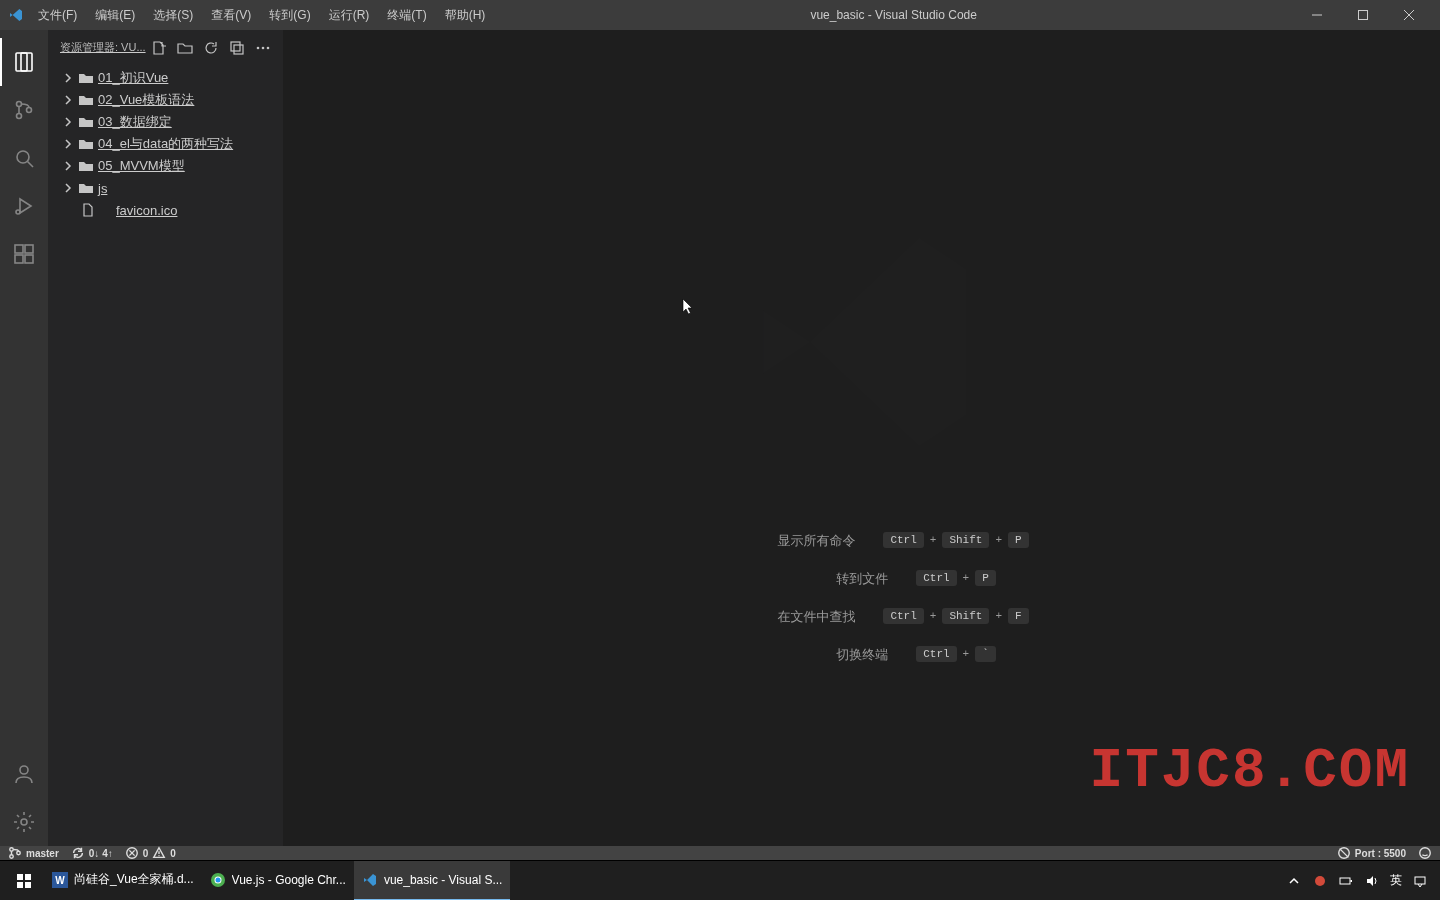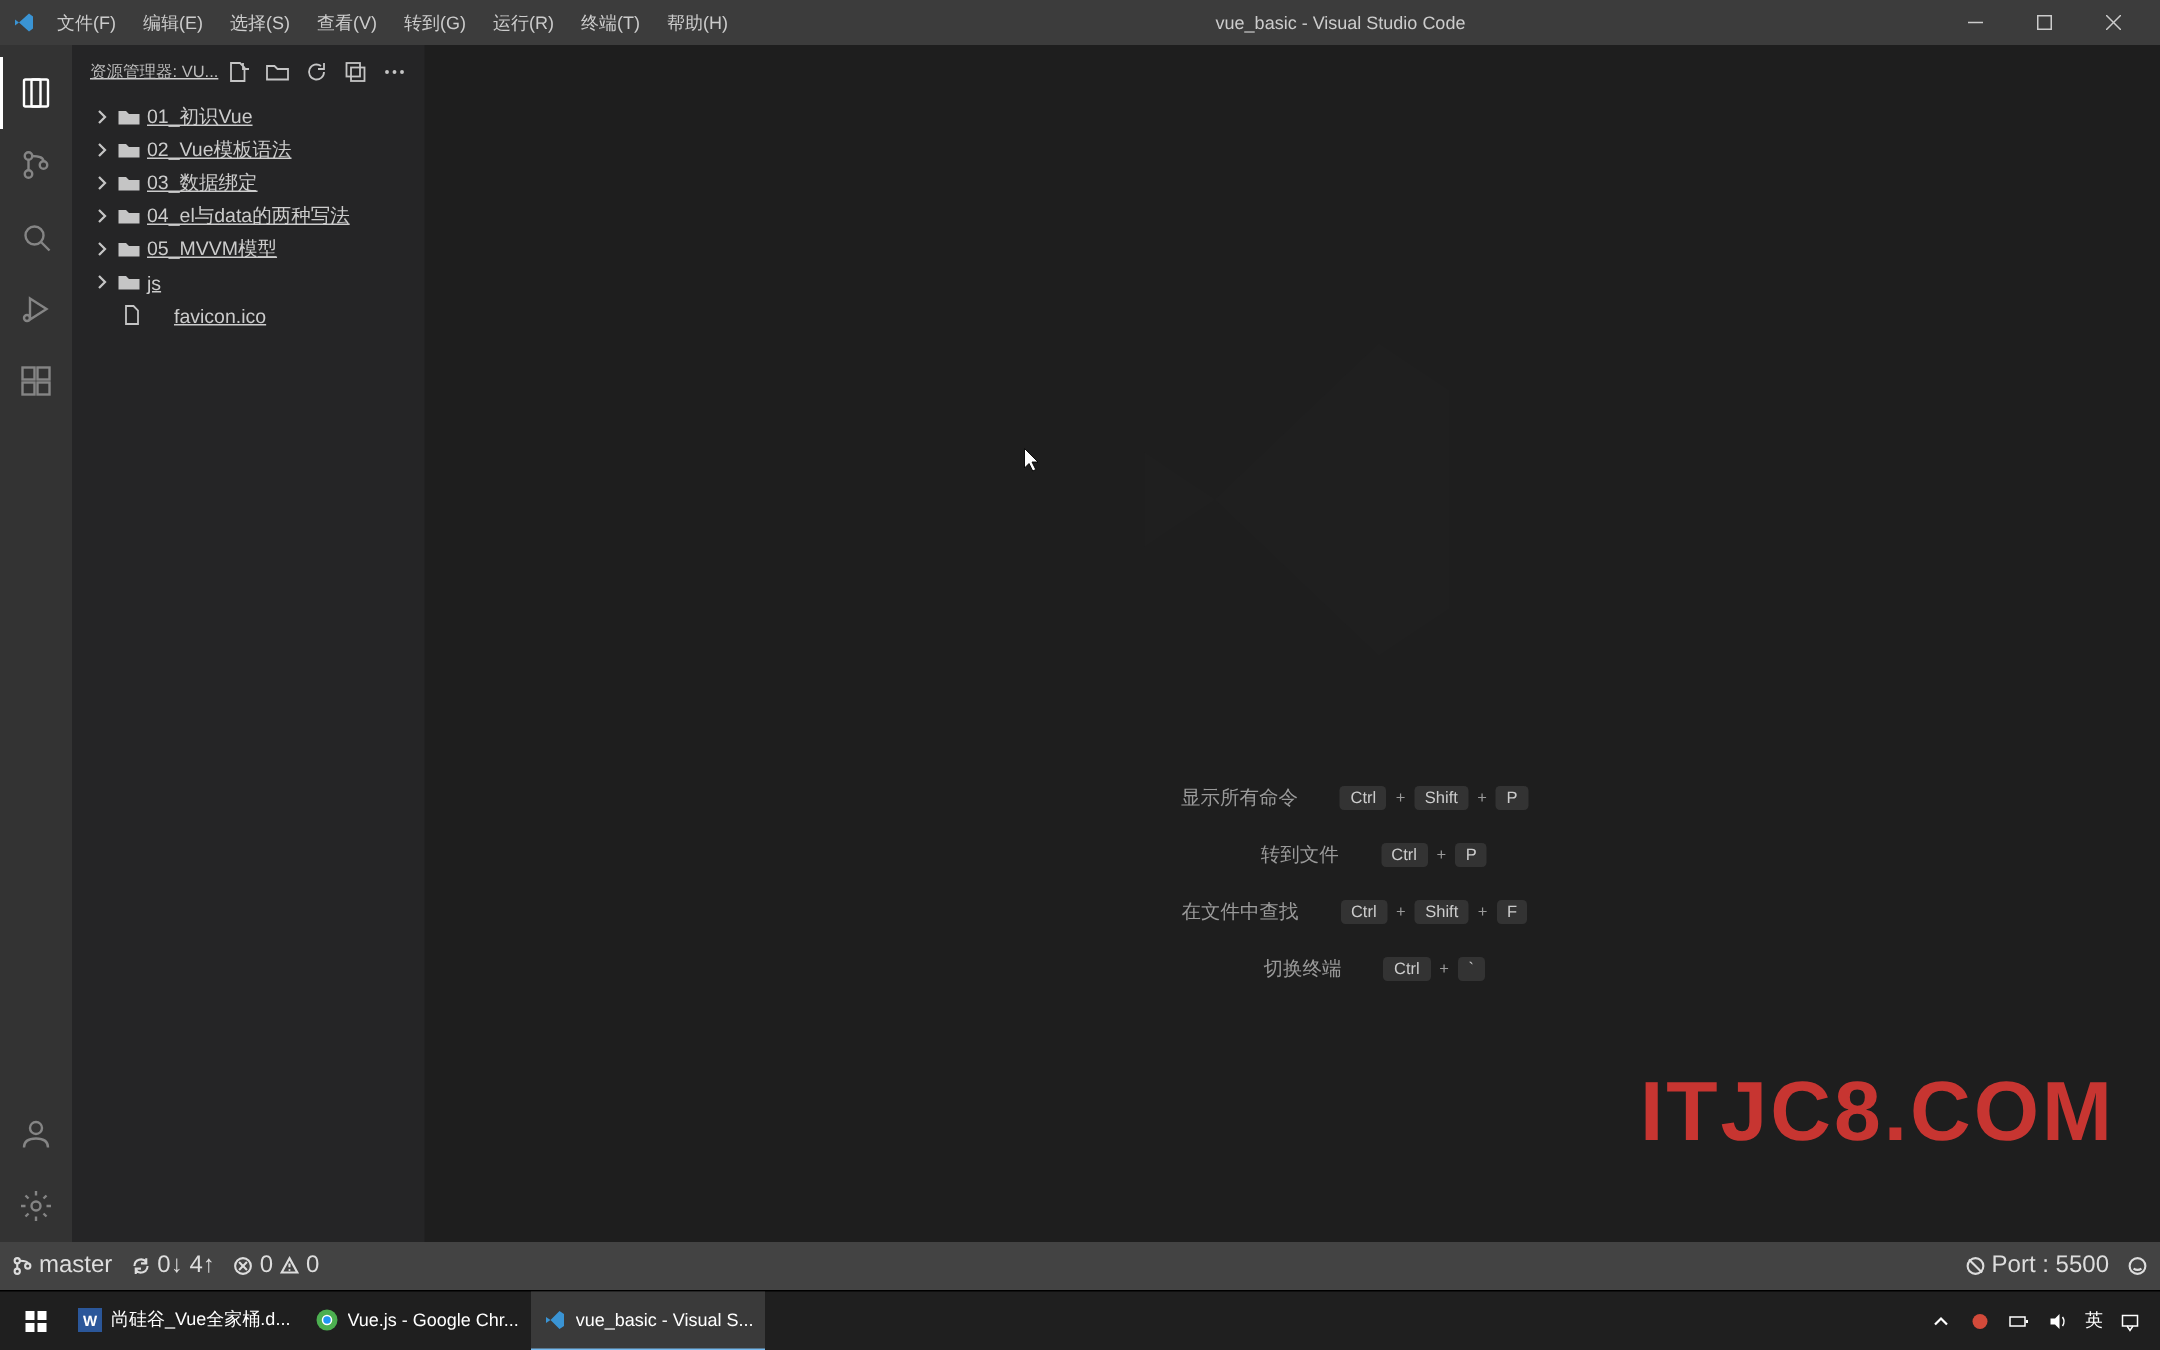--- a/index.html
+++ b/index.html
@@ -62,41 +62,41 @@
 .tree-item.file { padding-left:32px;gap:20px;}
 .tree-folder-icon{fill:#c5c5c5;}
 .tree-chev-icon{stroke:#c5c5c5;fill:none;stroke-width:1.5;}
 
 
 .editor { flex:1; background:#1e1e1e; display:flex; flex-direction:column; align-items:center; justify-content:center; position:relative;}
 .watermark { position:relative; opacity:1;}
 .wm-logo { width:260px; height:260px; margin:0 auto 60px; opacity:.18;}
 .wm-logo svg{width:100%;height:100%;}
 .shortcuts { display:flex; flex-direction:column; gap:20px;}
-.sc-row { display:flex; align-items:center; justify-content:center; gap:28px;}
+.sc-row { display:flex; align-items:flex-start; justify-content:center; gap:28px;font-family:Liberation Mono, monospace;}
 .sc-label { color:#9a9a9a; font-size:13px; width:160px; text-align:right;}
 .keycaps { display:flex; align-items:center; gap:6px;}
 .keycap { background:#333333; color:#cccccc; border-radius:3px; padding:2px 7px; font-size:11px;}
 .keyplus { color:#9a9a9a; font-size:11px;}
 
 .cursor-arrow { position:absolute; left:398px; top:268px; width:12px;height:18px;}
 .cursor-arrow svg{width:12px;height:18px;}
 
 .watermark-text{
-  position:absolute; right:30px; bottom:55px;
+  position:absolute; right:30px; bottom:43px;
   font-size:56px; font-weight:700; letter-spacing:2px;
   color:rgba(229,57,53,0.85);
-  font-family: Liberation Sans, sans-serif;
+  font-family: Liberation Mono, monospace;
 }
 
 
 .statusbar {
-  height:32px; background:#434343; color:#dddddd;
-  display:flex; align-items:center; font-size:16px;
-  padding:0 8px; gap:12px;
+  height:14px; background:#434343; color:#dddddd;
+  display:flex; align-items:center; font-size:10px;
+  padding:0 8px; gap:12px;font-weight:bold;
 }
 .status-left,.status-right{display:flex;align-items:center;gap:12px;}
 .status-right{margin-left:auto;}
 .st-item{display:flex;align-items:center;gap:4px;}
 .st-item svg{width:14px;height:14px;}
 .st-ic{stroke:#dddddd;fill:none;stroke-width:1.6;}
 
 
 .taskbar {
   height:40px; background:#1f1f1f;

